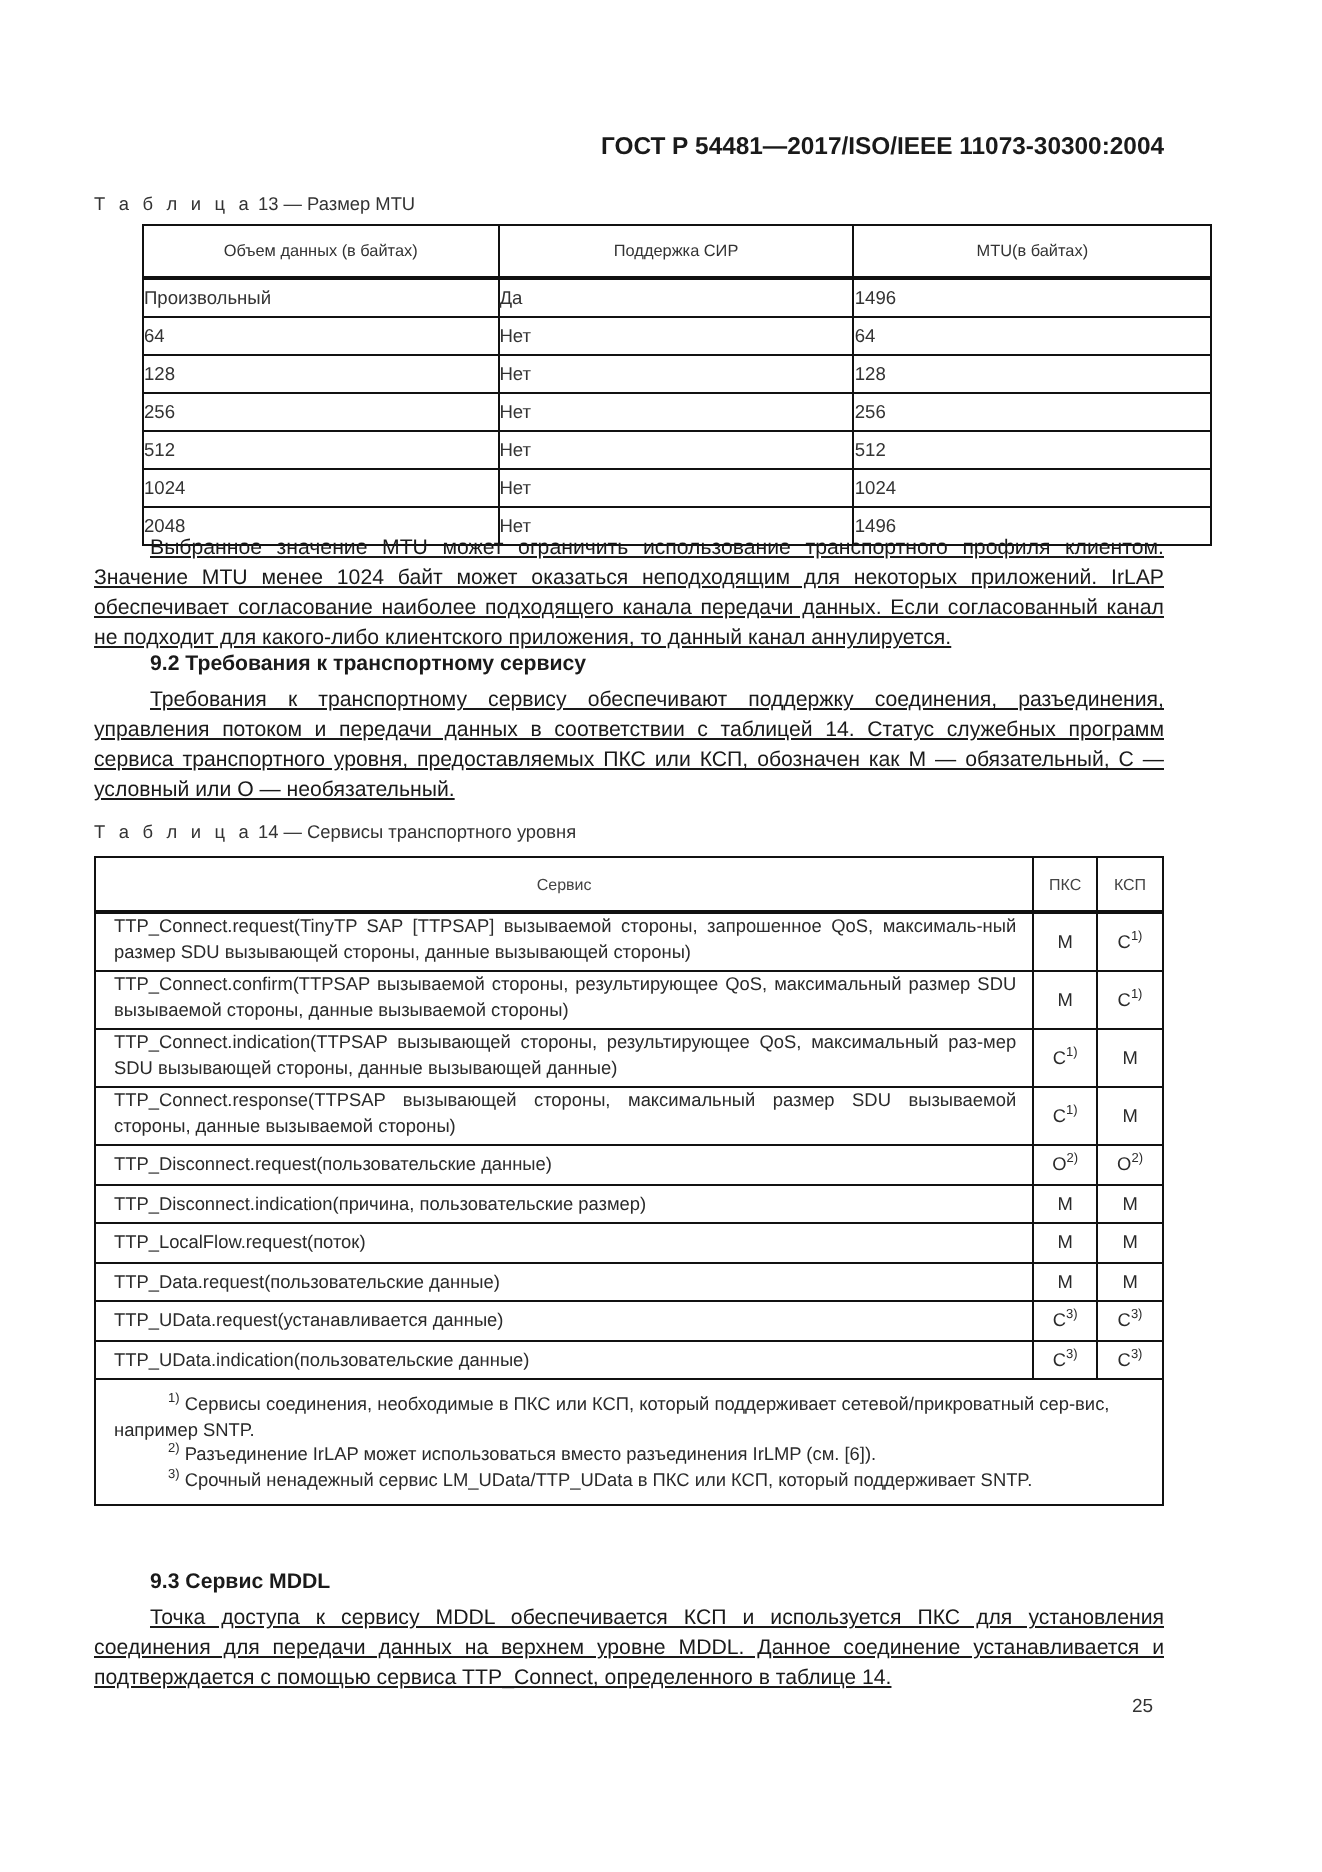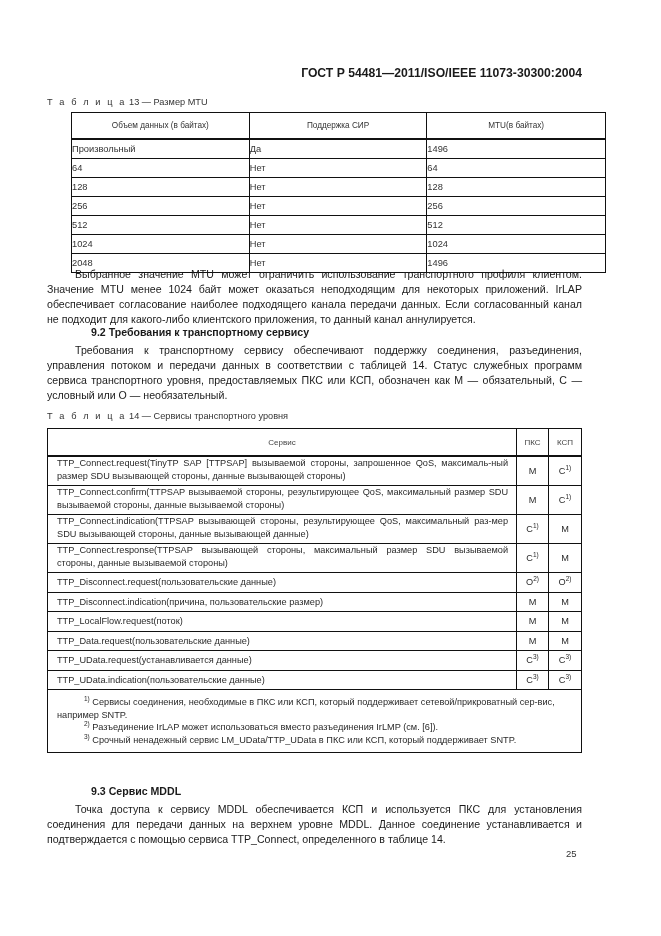--- a/index.html
+++ b/index.html
@@ -11,40 +11,40 @@
   .caption .spaced { letter-spacing: 2.1px; }
   table { border-collapse: collapse; position: absolute; }
   td, th { border: 1px solid #111; padding: 0; font-weight: normal; }
   
   .t13 { left: 47px; top: 112px; width: 535px; font-size: 9.3px; margin-left: 24px; }
   .t13 th { height: 25px; font-size: 8.2px; color: #333; border-bottom: 2px solid #111; }
   .t13 td { height: 18px; text-align: left; color: #333; }
   .t13 col.c1 { width: 178px; } .t13 col.c2 { width: 178px; } .t13 col.c3 { width: 179px; }
   
   .para { left: 47px; width: 535px; font-size: 10.6px; line-height: 15px; text-align: justify; color: #1a1a1a; }
-  .para p { margin: 0; text-indent: 28px; }
-  .sec-heading { left: 75px; font-size: 10.6px; font-weight: bold; margin-left: 16px; }
+  .para p { margin: 0; text-indent: 28px; text-decoration: underline; }
+  .sec-heading { left: 75px; font-size: 10.6px; font-weight: bold; }
   
   .t14 { left: 47px; top: 428px; width: 535px; font-size: 9.2px; color: #2a2a2a; }
   .t14 col.svc { width: 470px; } .t14 col.pks { width: 32px; } .t14 col.ksp { width: 33px; }
   .t14 th { height: 26px; font-size: 8px; color: #444; border-bottom: 2px solid #111; text-align: center; }
   .t14 td { text-align: center; vertical-align: middle; line-height: 12.5px; }
   .t14 td.svc { text-align: justify; padding: 0 8px 3px 9px; }
   .t14 tr.r2 td { height: 24px; }
   .t14 tr.r1 td { height: 12px; padding-top: 3px; padding-bottom: 3px; }
   .t14 td.svc.single { padding-top: 3px; padding-bottom: 3px; }
   sup { font-size: 6.5px; vertical-align: 4px; line-height: 0; }
   .notes { text-align: left !important; padding: 6px 8px 6px 9px !important; font-size: 9.2px; line-height: 13.5px; color: #2a2a2a; }
   .notes div { text-indent: 27px; }
   .page-num { top: 848px; left: 566px; font-size: 9.5px; color: #333; }
 </style>
 </head>
 <body>
 
-<div class="abs header-title">ГОСТ Р 54481—2011/ISO/IEEE 11073-30300:2004</div>
+<div class="abs header-title">ГОСТ Р 54481—2017/ISO/IEEE 11073-30300:2004</div>
 
 <div class="abs caption" style="left:47px; top:97px;">
   <span class="spaced">Т а б л и ц а</span><span> 13 — Размер MTU</span>
 </div>
 
 <table class="t13">
   <colgroup>
       <col class="c1">
       <col class="c2">
       <col class="c3">

